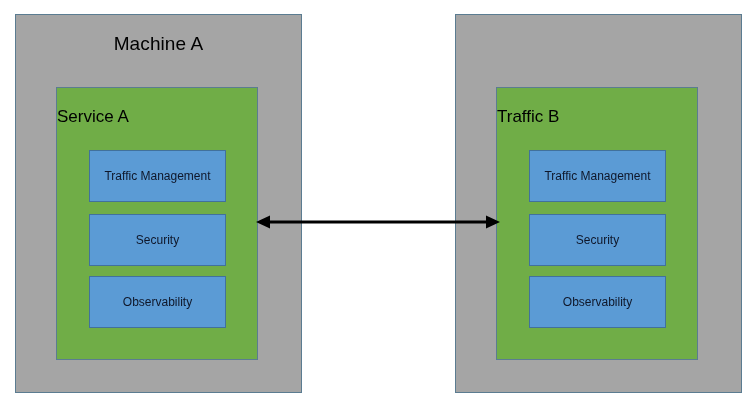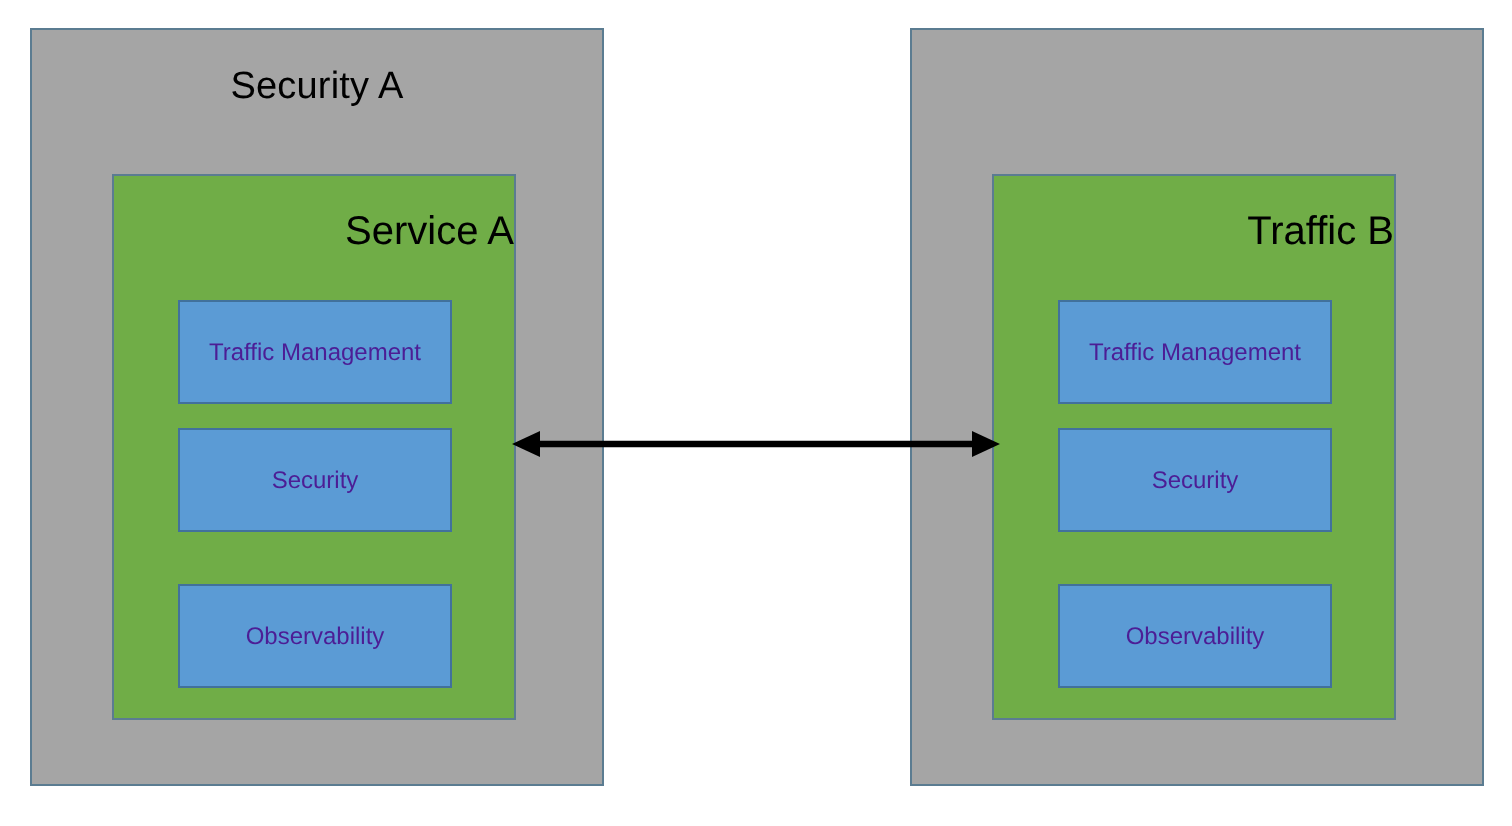--- a/index.html
+++ b/index.html
@@ -58,22 +58,22 @@
     left: 40px;
     width: 202px;
     height: 273px;
   }
 
   .service-title {
     position: absolute;
     top: 19px;
     left: 0;
     width: 100%;
-    text-align: right;
-    font-size: 20px;
+    text-align: left;
+    font-size: 17px;
     line-height: 19px;
     color: #000000;
     white-space: nowrap;
   }
 
   
   .component {
     position: absolute;
     box-sizing: border-box;
     background: #5b9bd5;
@@ -81,46 +81,46 @@
     left: 32px;
     width: 137px;
     height: 52px;
     display: flex;
     align-items: center;
     justify-content: center;
     text-align: center;
   }
   .component.c0 { top: 62px; }
   .component.c1 { top: 126px; }
-  .component.c2 { top: 204px; }
+  .component.c2 { top: 188px; }
 
   .component-label {
     font-size: 12px;
     line-height: 16px;
-    color: #4c1d95;
+    color: #0f172a;
     padding: 0 4px;
   }
 
   
   #connector {
     position: absolute;
     left: 250px;
     top: 206px;
     width: 256px;
     height: 32px;
     pointer-events: none;
   }
 </style>
 </head>
 <body>
 
 <div id="canvas">
 
   <div class="machine left">
-    <div class="machine-title">Security A</div>
+    <div class="machine-title">Machine A</div>
 
     <div class="service">
       <div class="service-title">Service A</div>
 
       <div class="component c0">
         <span class="component-label">Traffic Management</span>
       </div>
 
       <div class="component c1">
         <span class="component-label">Security</span>

